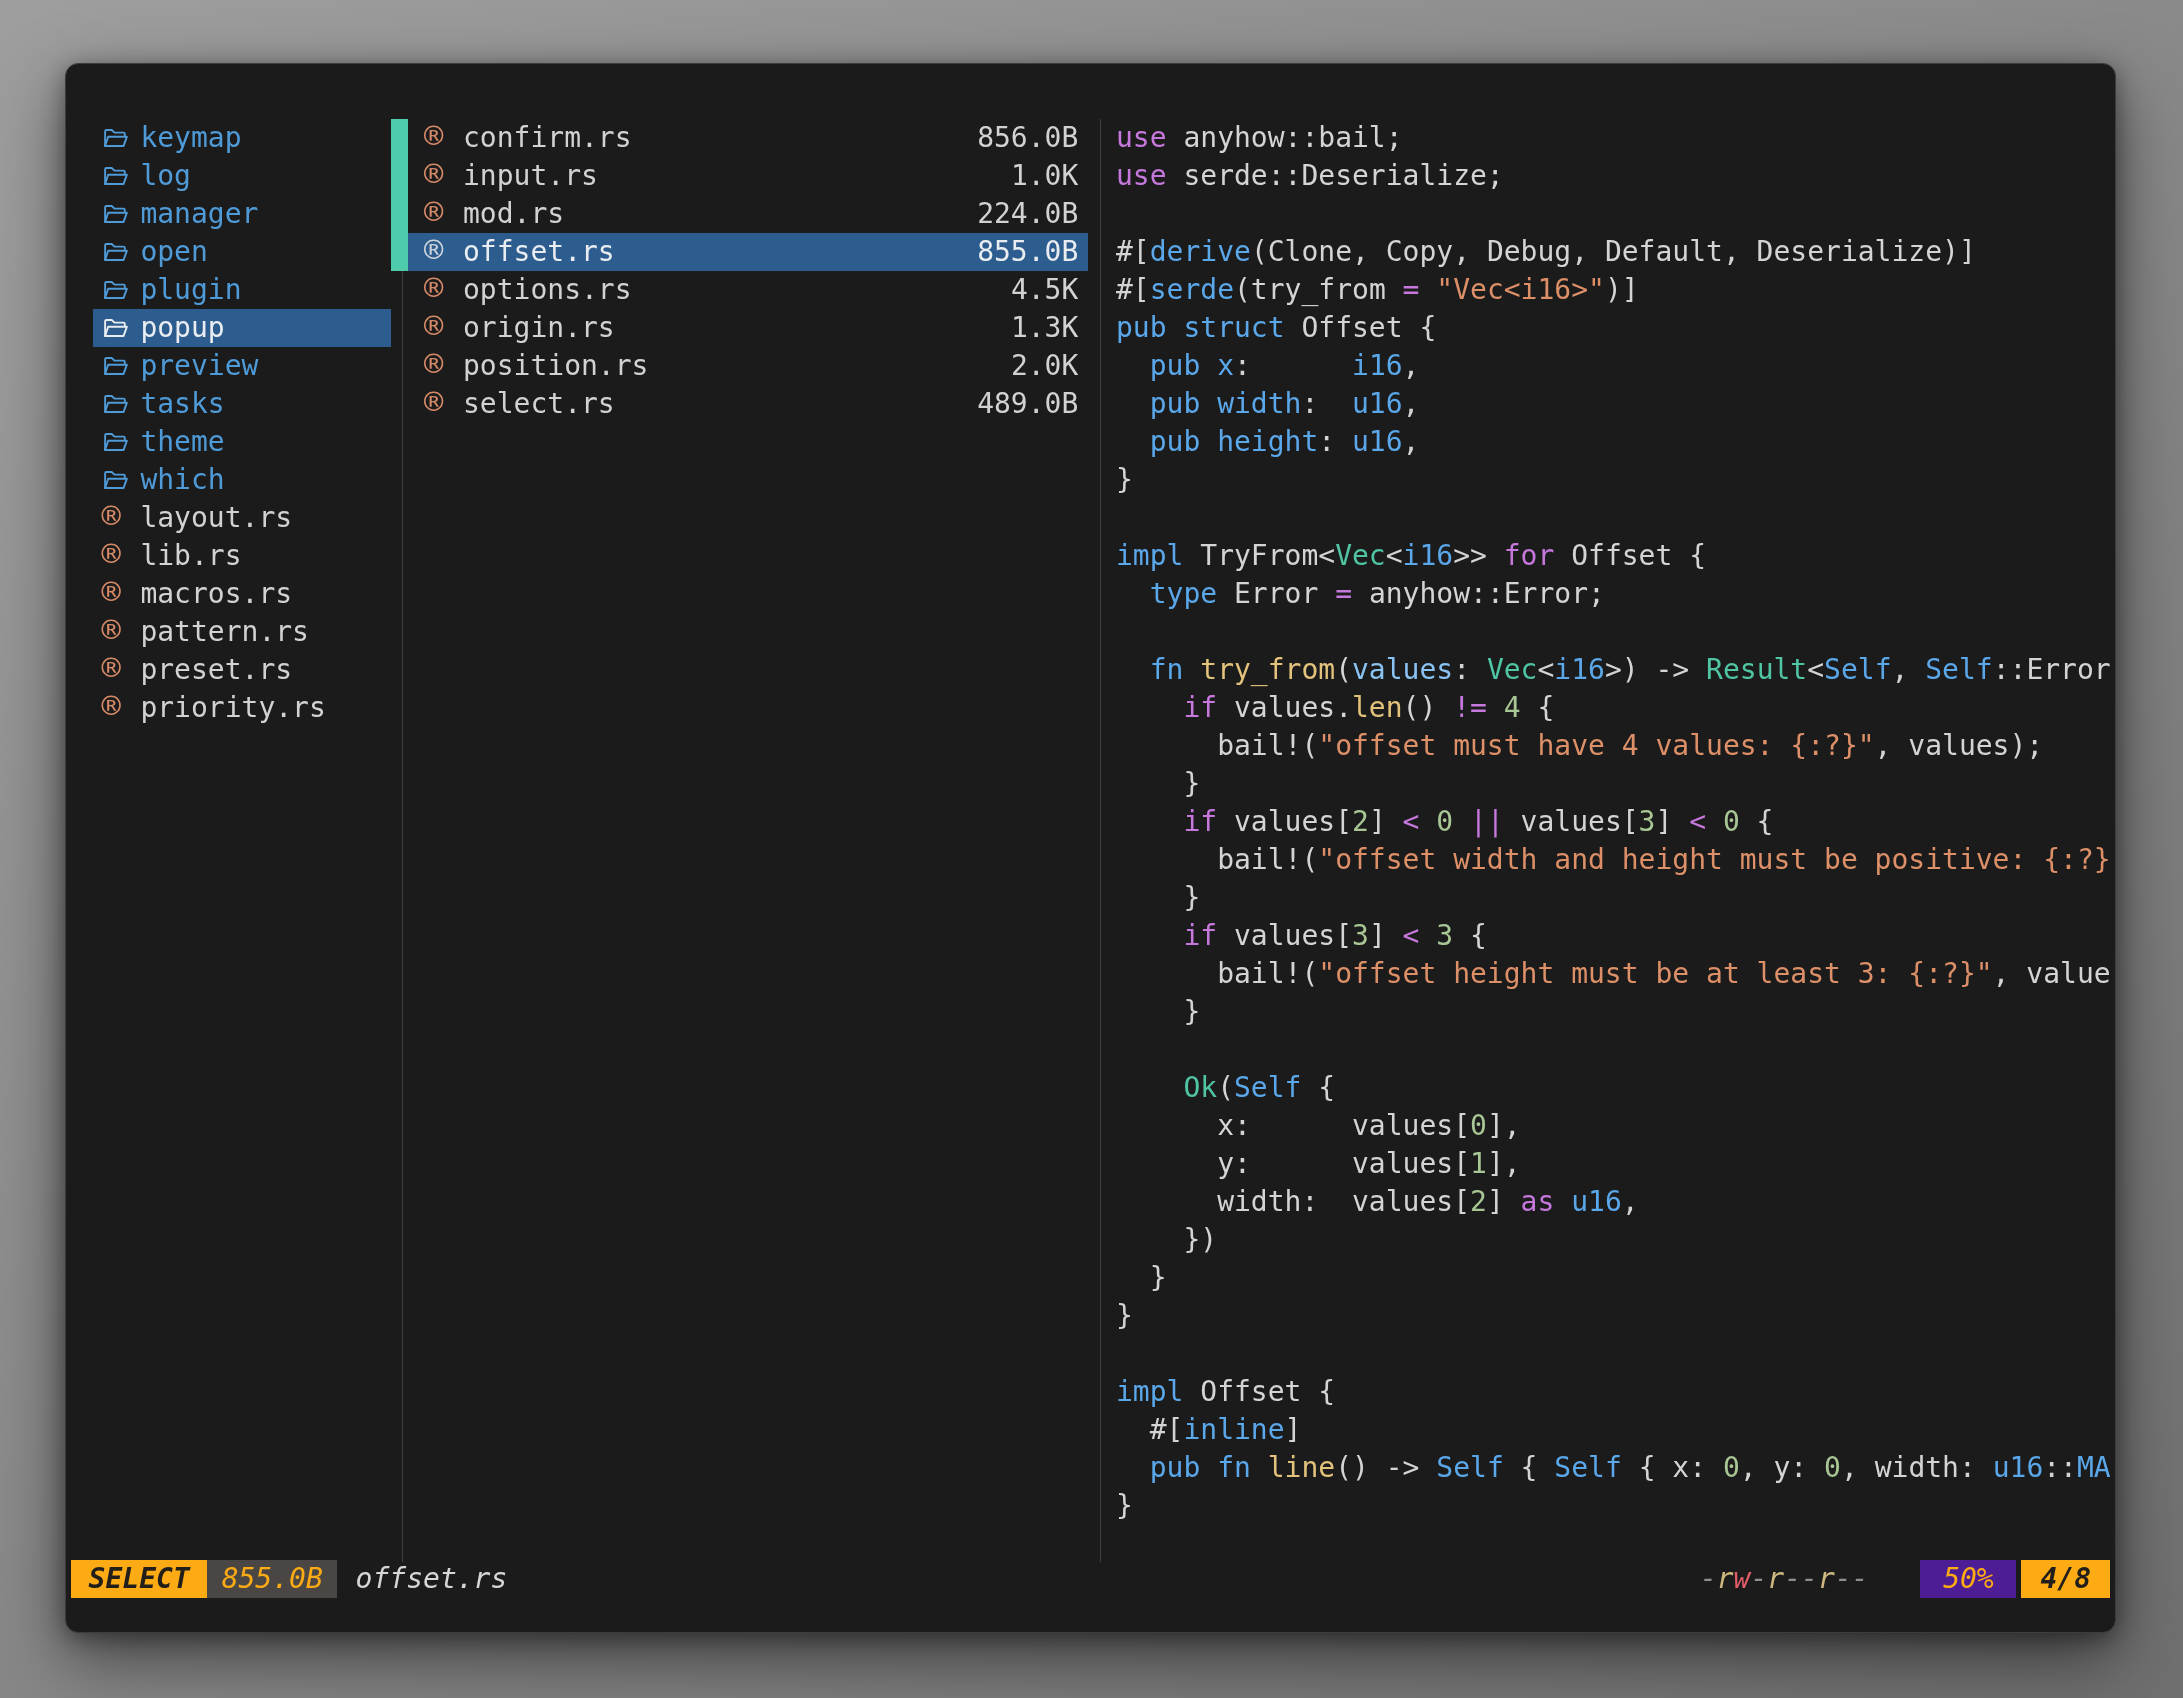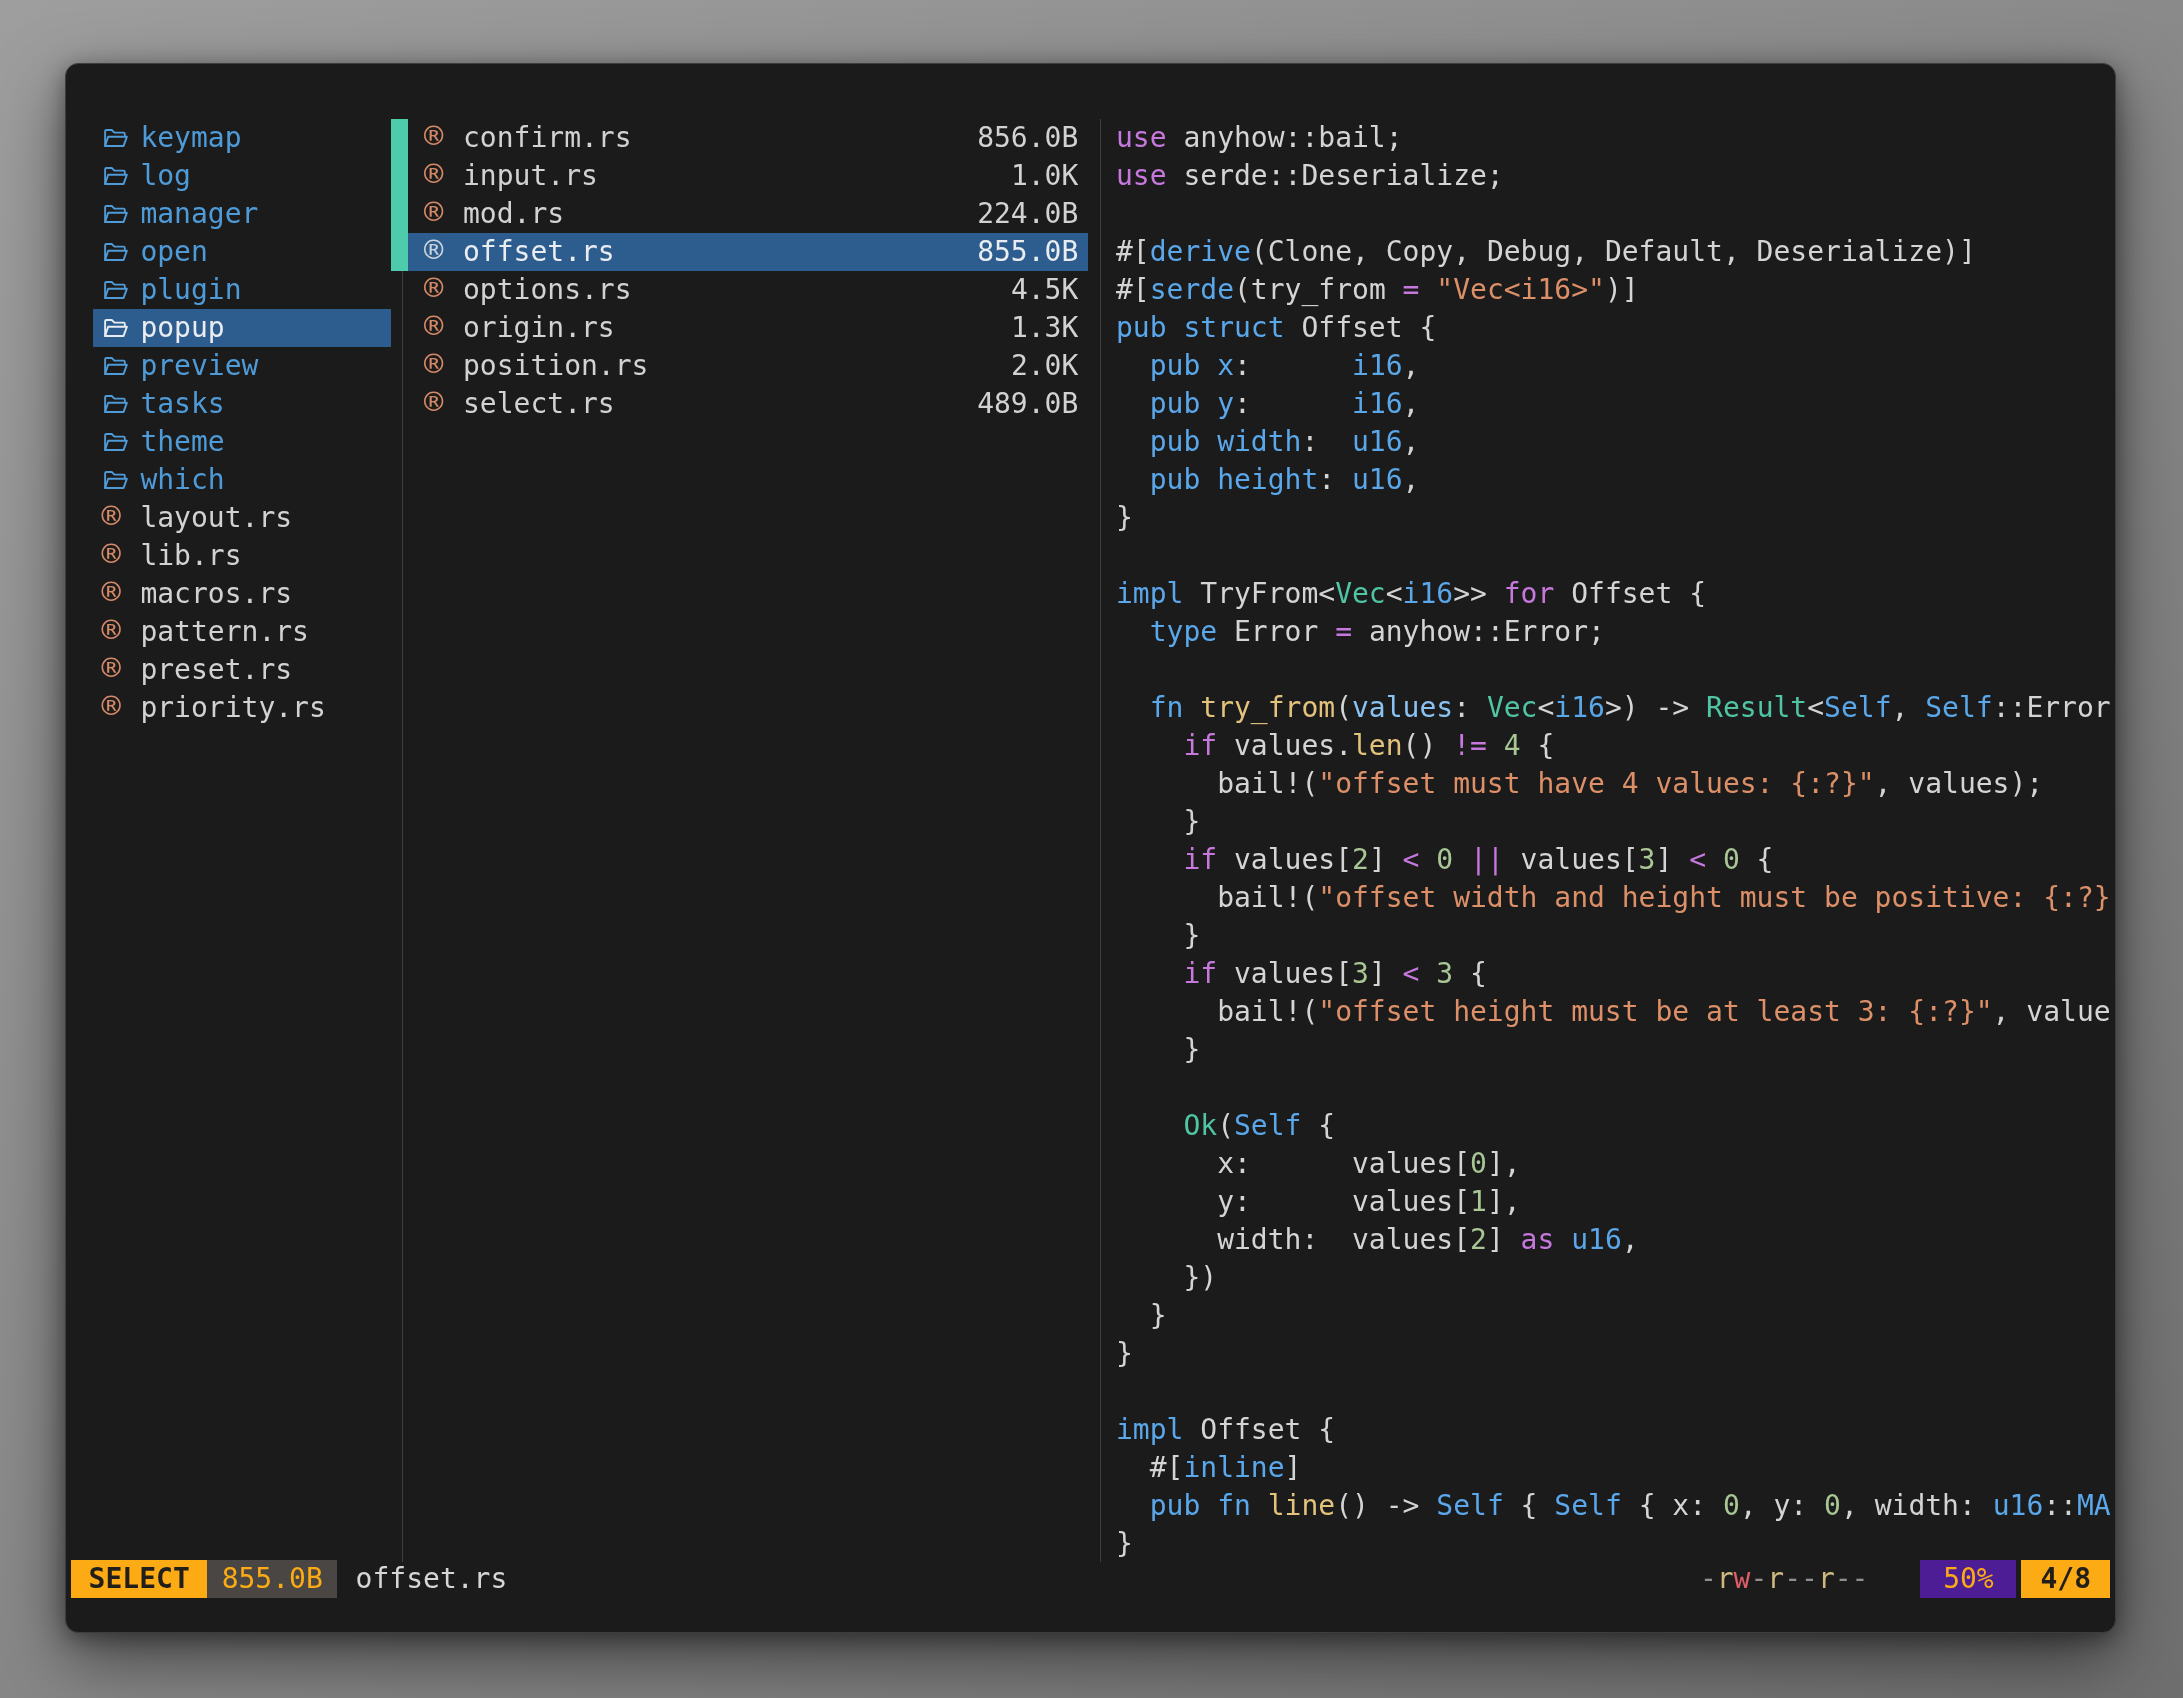--- a/index.html
+++ b/index.html
@@ -74,21 +74,21 @@
   .t-v { color: var(--tok-lightblue, #8ac2f2); }
   .t-o { color: var(--tok-pink,  #c678dd); margin-top: 36px; }
   .t-g { color: var(--tok-green, #50c5a4); }
   .t-f { color: var(--tok-yellow,#e3c37c); }
   .t-s { color: var(--tok-orange,#dd9068); }
   .t-n { color: var(--tok-num,   #a9c795); }
 
   .statusbar {
     position: absolute; left: 5px; right: 5px; bottom: 34px; height: 38px;
     display: flex; align-items: center;
-    font-size: 28px; line-height: 38px; white-space: pre;
+    font-size: 28px; line-height: 38px; white-space: pre; font-style: italic;
   }
   .badge { height: 38px; display: flex; align-items: center; flex: none; }
   .badge-mode    { background: var(--amber, #fcab14); color: #221f1a; font-weight: bold; padding: 0 17.6px; }
   .badge-size    { background: var(--badge-gray, #494644); color: var(--amber, #fcab14); padding: 0 14.3px; }
   .status-filename { color: #d6d6d6; margin-left: 18.5px; }
   .sb-right { margin-left: auto; display: flex; align-items: center; }
   .perm { margin-right: 52px; }
   .perm .pd { color: #8f8f8f; }
   .perm .pr { color: #cdb97e; }
   .perm .pw { color: #e25d68; }
@@ -160,21 +160,20 @@
           <div class="row"><span class="icon"><span class="rust-glyph">®</span></span><span class="label">select.rs</span><span class="size">489.0B</span></div>
         </div>
       <div class="pane pane-preview">
           <div class="code-line"><span class="t-o">use</span><span class="t-p"> anyhow::bail;</span></div>
           <div class="code-line"><span class="t-o">use</span><span class="t-p"> serde::Deserialize;</span></div>
           <div class="code-line">&nbsp;</div>
           <div class="code-line"><span class="t-p">#[</span><span class="t-k">derive</span><span class="t-p">(Clone, Copy, Debug, Default, Deserialize)]</span></div>
           <div class="code-line"><span class="t-p">#[</span><span class="t-k">serde</span><span class="t-p">(try_from </span><span class="t-o">=</span><span class="t-p"> </span><span class="t-s">"Vec&lt;i16&gt;"</span><span class="t-p">)]</span></div>
           <div class="code-line"><span class="t-k">pub struct</span><span class="t-p"> Offset {</span></div>
           <div class="code-line"><span class="t-p">  </span><span class="t-k">pub x</span><span class="t-p">:      </span><span class="t-k">i16</span><span class="t-p">,</span></div>
-          <div class="code-line"><span class="t-p">  </span><span class="t-k">pub y</span><span class="t-p">:      </span><span class="t-k">i16</span><span class="t-p">,</span></div>
           <div class="code-line"><span class="t-p">  </span><span class="t-k">pub width</span><span class="t-p">:  </span><span class="t-k">u16</span><span class="t-p">,</span></div>
           <div class="code-line"><span class="t-p">  </span><span class="t-k">pub height</span><span class="t-p">: </span><span class="t-k">u16</span><span class="t-p">,</span></div>
           <div class="code-line"><span class="t-p">}</span></div>
           <div class="code-line">&nbsp;</div>
           <div class="code-line"><span class="t-k">impl</span><span class="t-p"> TryFrom&lt;</span><span class="t-g">Vec</span><span class="t-p">&lt;</span><span class="t-k">i16</span><span class="t-p">&gt;&gt; </span><span class="t-o">for</span><span class="t-p"> Offset {</span></div>
           <div class="code-line"><span class="t-p">  </span><span class="t-k">type</span><span class="t-p"> Error </span><span class="t-o">=</span><span class="t-p"> anyhow::Error;</span></div>
           <div class="code-line">&nbsp;</div>
           <div class="code-line"><span class="t-p">  </span><span class="t-k">fn</span><span class="t-p"> </span><span class="t-f">try_from</span><span class="t-p">(</span><span class="t-v">values</span><span class="t-p">: </span><span class="t-g">Vec</span><span class="t-p">&lt;</span><span class="t-k">i16</span><span class="t-p">&gt;) -&gt; </span><span class="t-g">Result</span><span class="t-p">&lt;</span><span class="t-k">Self</span><span class="t-p">, </span><span class="t-k">Self</span><span class="t-p">::Error</span></div>
           <div class="code-line"><span class="t-p">    </span><span class="t-o">if</span><span class="t-p"> values.</span><span class="t-f">len</span><span class="t-p">() </span><span class="t-o">!=</span><span class="t-p"> </span><span class="t-n">4</span><span class="t-p"> {</span></div>
           <div class="code-line"><span class="t-p">      bail!(</span><span class="t-s">"offset must have 4 values: {:?}"</span><span class="t-p">, values);</span></div>

